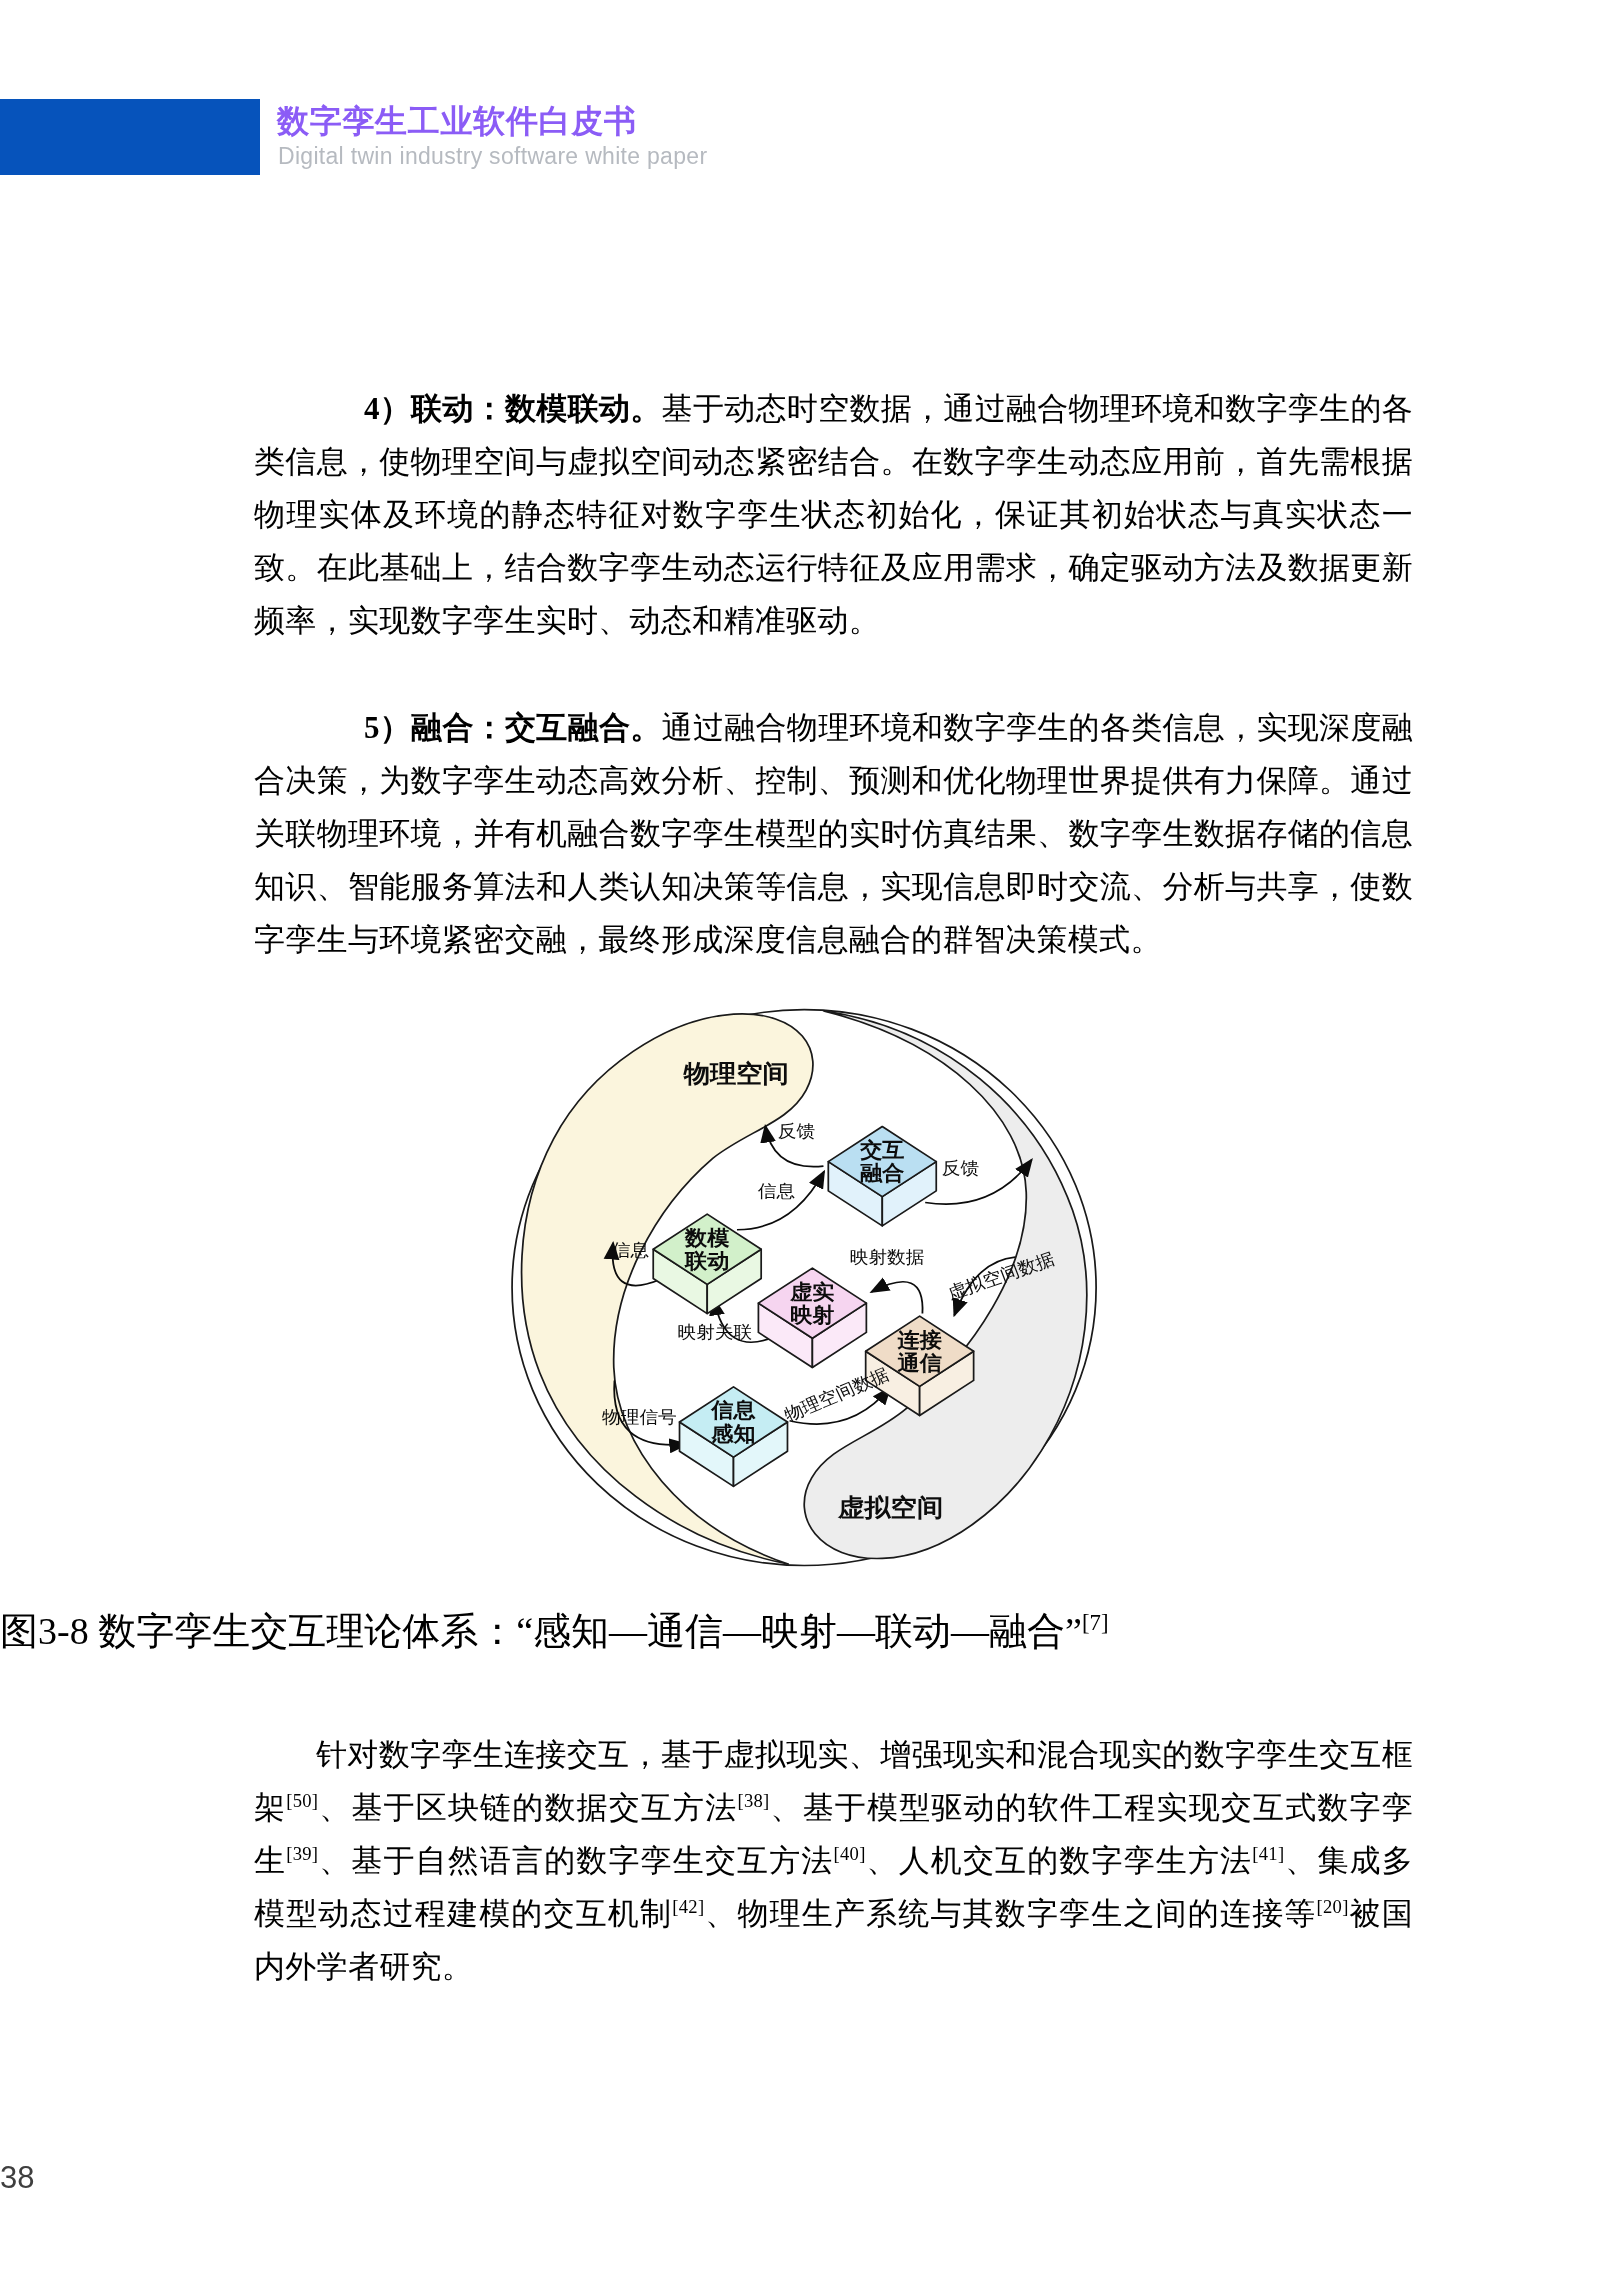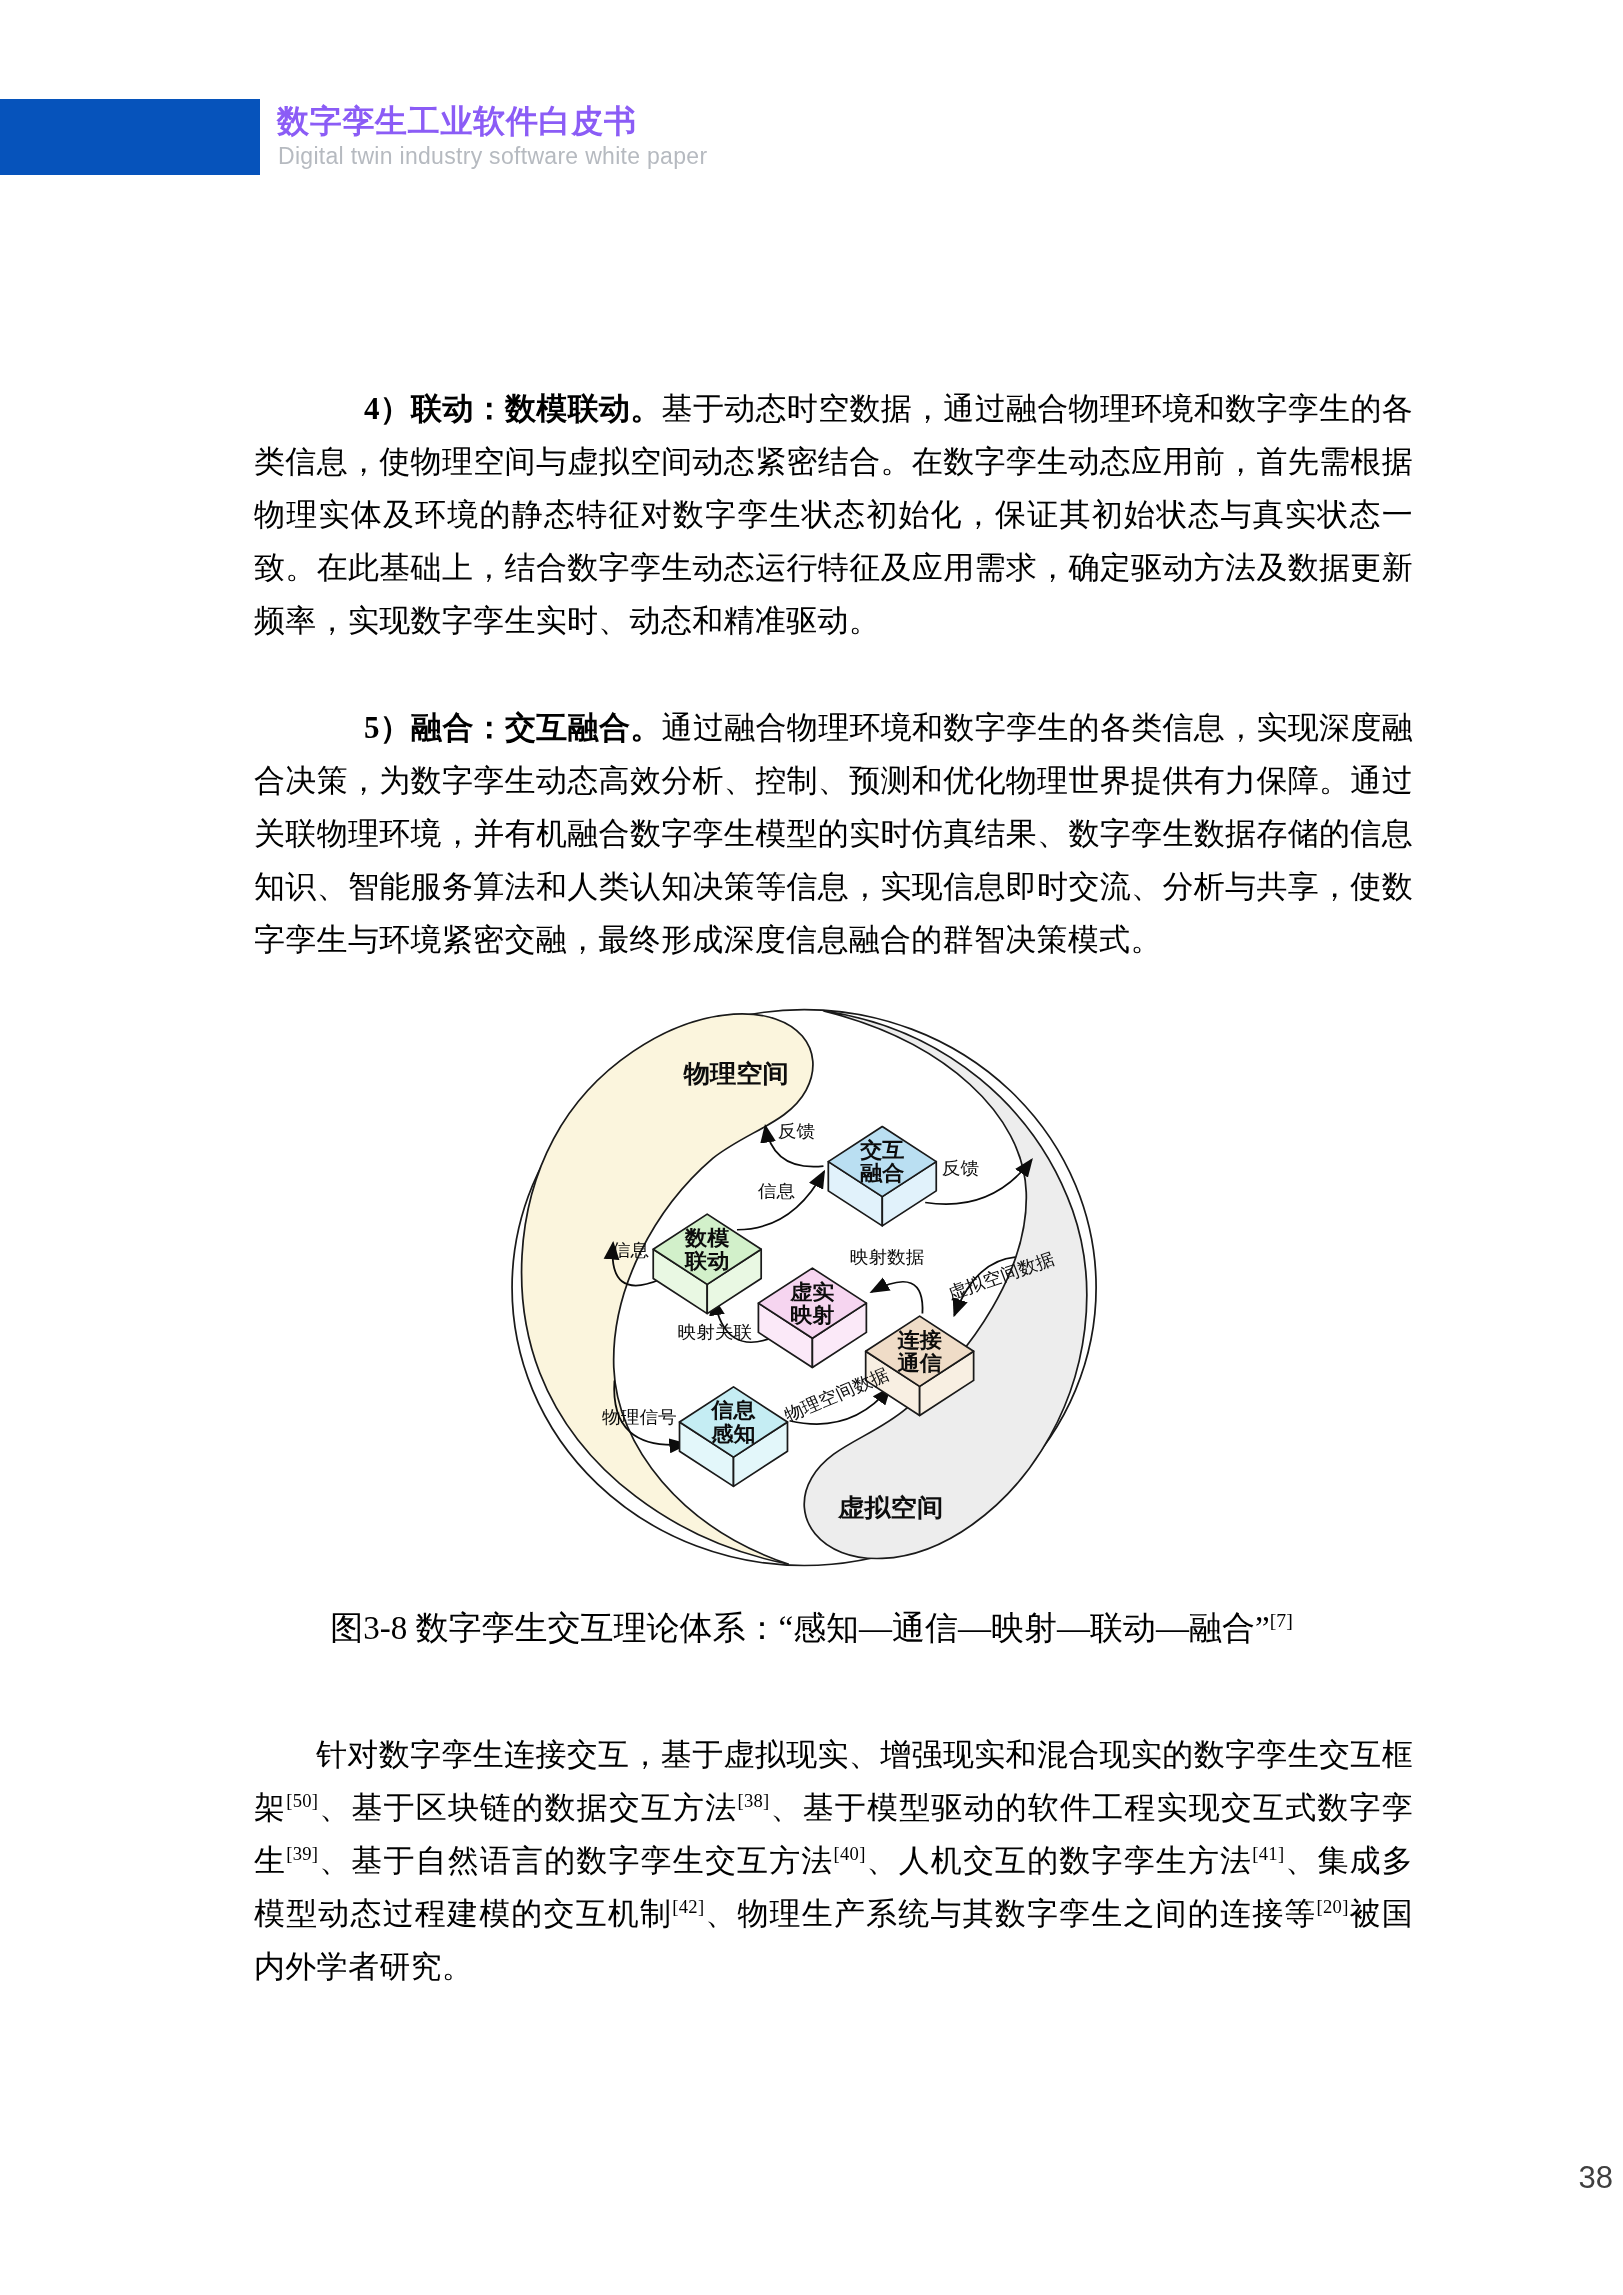--- a/index.html
+++ b/index.html
@@ -12,23 +12,23 @@
   .hdr-sub{position:absolute;left:278px;top:143px;font-family:"Liberation Sans",sans-serif;
            font-size:23px;color:#b6bac0;letter-spacing:0.3px;}
   
   .textcol{position:absolute;left:254px;width:1159px;}
   .body-par{margin:0;font-size:31px;line-height:53px;text-align:justify;text-justify:inter-ideograph;
             text-indent:2em;letter-spacing:0.3px;}
   .body-par b{font-weight:bold;margin-left:48px;}
   sup.ref{font-size:60%;vertical-align:super;line-height:0;}
   
   .figure-wrap{position:absolute;left:474px;top:957px;width:692px;height:617px;}
-  .fig-caption{position:absolute;left:0;top:1606px;width:1623px;text-align:center;
-               font-size:33px;color:#000;}
-  .page-num{position:absolute;left:0;top:2160px;width:1613px;text-align:right;
+  .fig-caption{position:absolute;left:0;top:1606px;width:1623px;
+               font-size:38px;color:#000;}
+  .page-num{position:absolute;left:0;top:2160px;width:1613px;text-align:left;
             font-family:"Liberation Sans",sans-serif;font-size:31px;color:#3f3f3f;}
   svg text{font-family:"Liberation Sans",sans-serif;fill:#0c0c0c;}
   .cube-label{font-size:32px;font-weight:bold;text-anchor:middle;}
   .space-label{font-size:38px;font-weight:bold;text-anchor:middle;}
   .edge-label{font-size:27px;text-anchor:middle;}
 </style>
 </head>
 <body>
 
 <div class="page">

